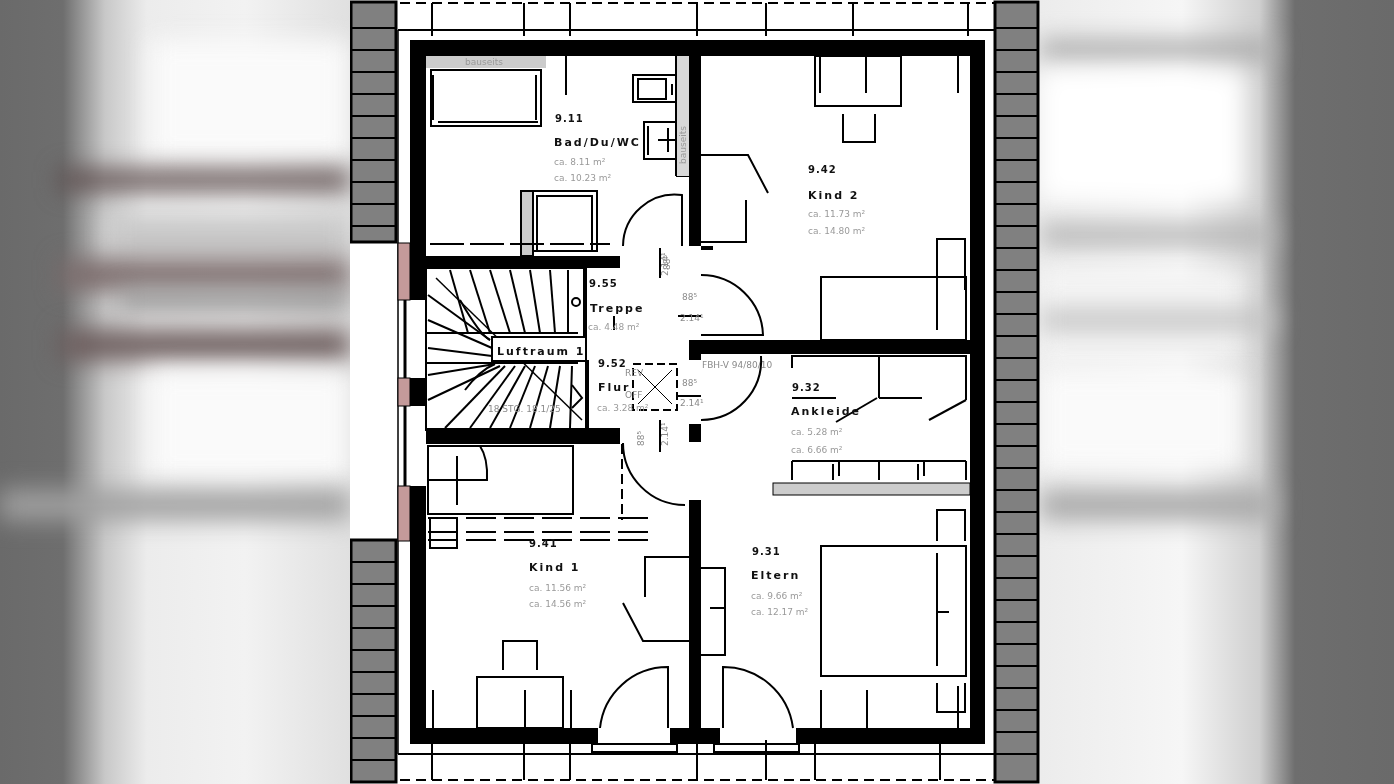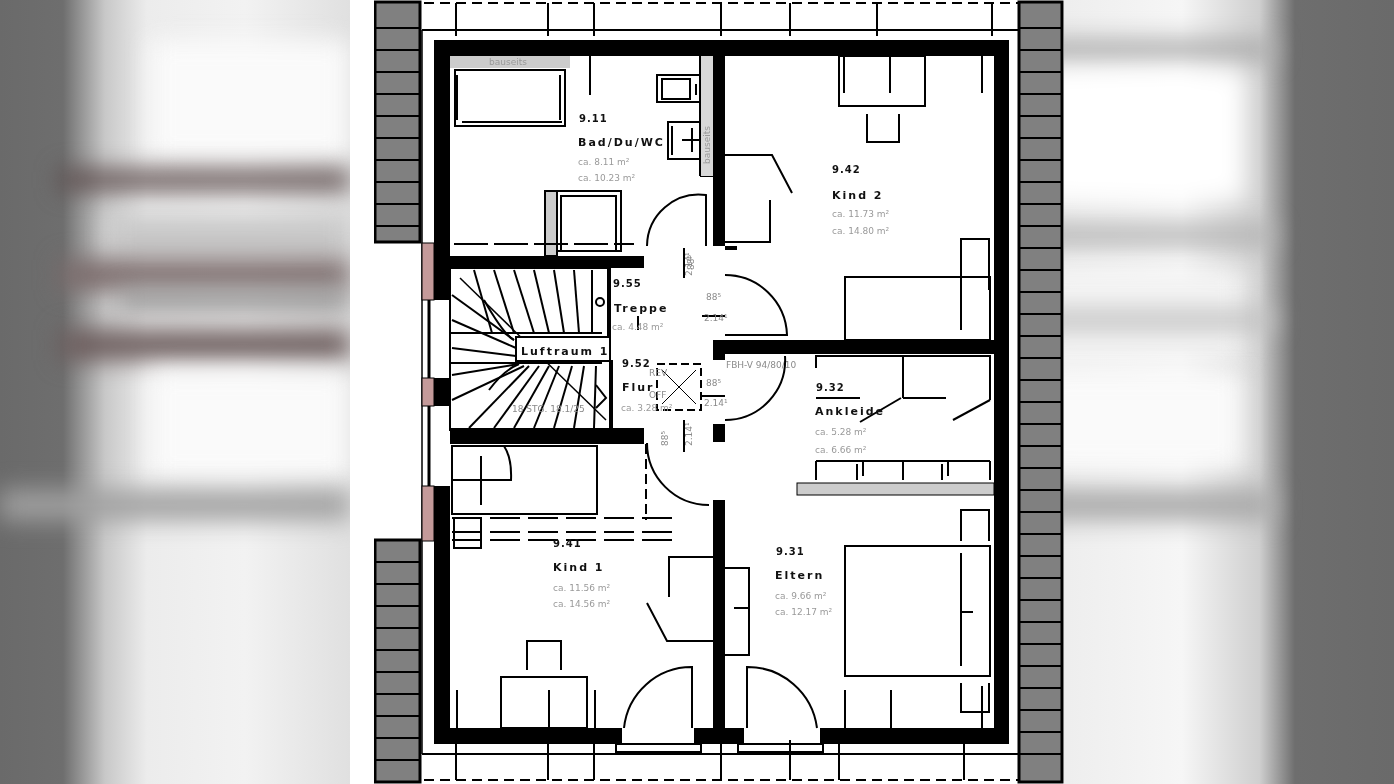--- a/index.html
+++ b/index.html
@@ -19,21 +19,20 @@
   .blur-right { left: 1040px; width: 354px;
     background: linear-gradient(to right, #ececec 0%, #f6f6f6 40%, #cfcfcf 62%, #6e6e6e 72%, #6a6a6a 100%);
   }
   .blur-band {
     position: absolute; left: 0; right: 0;
     filter: blur(12px);
   }
   .plan {
     position: absolute; left: 350px; top: 0; width: 690px; height: 784px;
     background: #ffffff;
-    padding-left: 24px;
   }
   .plan svg { display: block; }
   .lbl-num { font-family: "DejaVu Sans", sans-serif; font-size: 10px; font-weight: bold; fill: #111; letter-spacing: 1px; }
   .lbl-name { font-family: "DejaVu Sans", sans-serif; font-size: 11px; font-weight: bold; fill: #111; letter-spacing: 2px; }
   .lbl-area { font-family: "DejaVu Sans", sans-serif; font-size: 9px; fill: #9a9a9a; }
   .lbl-dim { font-family: "DejaVu Sans", sans-serif; font-size: 9px; fill: #8a8a8a; }
   .lbl-box { font-family: "DejaVu Sans", sans-serif; font-size: 11px; font-weight: bold; fill: #111; letter-spacing: 2px; }
 </style>
 </head>
 <body>

